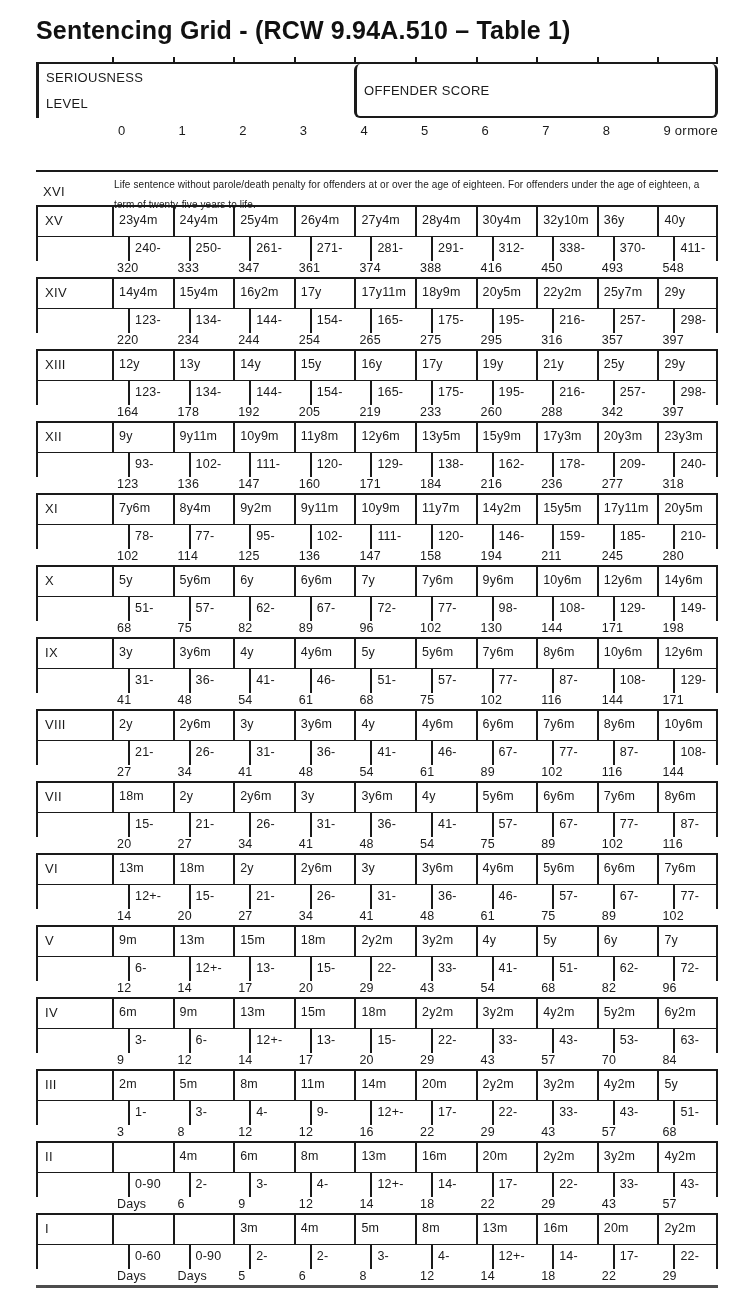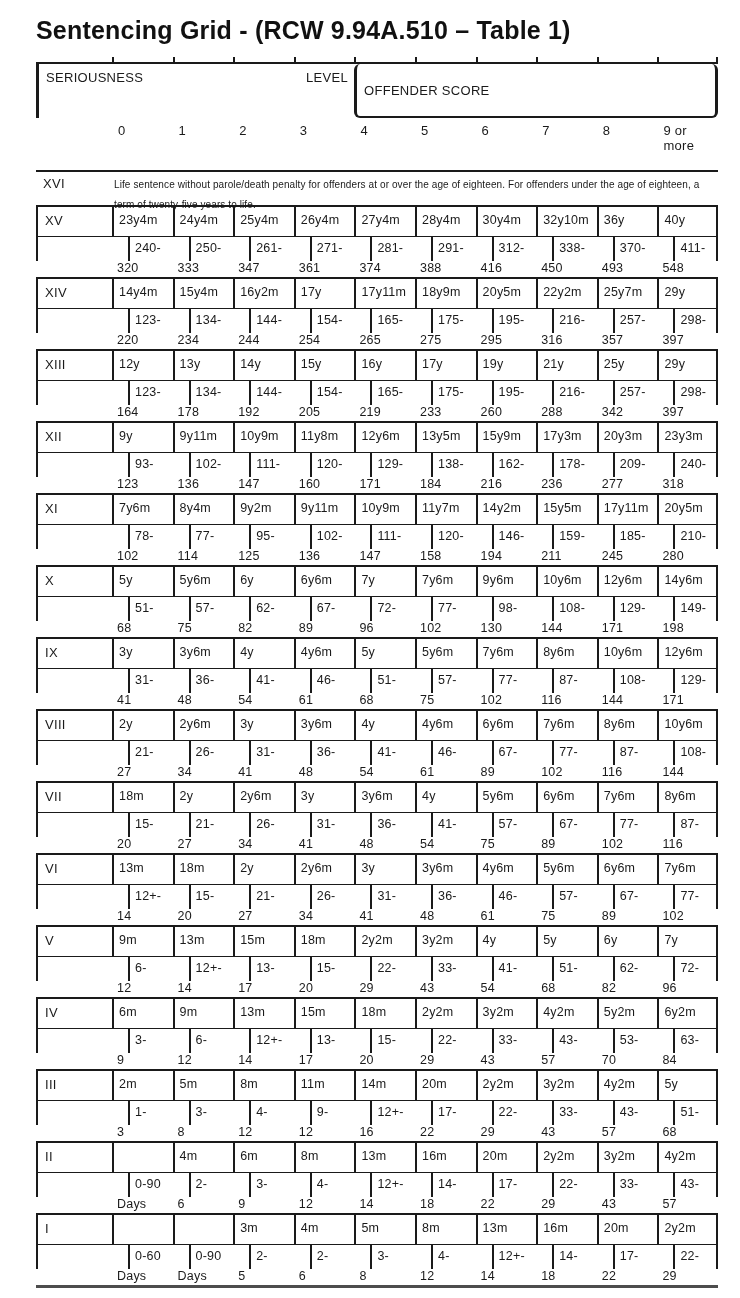--- a/index.html
+++ b/index.html
@@ -28,44 +28,44 @@
 
   
   .hrow {
     display: grid; grid-template-columns: 318px 1fr;
     height: 56px; border-top: 2px solid var(--border, #1a1a1a);
     font-size: 13px; letter-spacing: 0.3px;
   }
   .hcell.hleft {
     border-left: 3px solid var(--border, #1a1a1a);
     padding: 6px 6px 7px 7px;
-    display: flex; flex-direction: row; justify-content: space-between;
+    display: flex; flex-direction: column; justify-content: space-between;
   }
   .hcell.hright {
     border-left: 3px solid var(--border, #1a1a1a);
     border-right: 3px solid var(--border, #1a1a1a);
     border-bottom: 2px solid var(--border, #1a1a1a);
     display: flex; align-items: center; padding-left: 7px; border-radius: 6px;
   }
 
   
   .numrow {
     display: grid; grid-template-columns: 76px repeat(10, 1fr);
     height: 52px; font-size: 13px; letter-spacing: 0.3px;
   }
   .numrow .cell { padding: 5px 0 0 6px; overflow: hidden; }
-  .numrow .cell.last { display: flex; flex-direction: column; justify-content: space-between; padding-bottom: 17px; }
+  .numrow .cell.last { display: flex; flex-direction: row; justify-content: space-between; padding-bottom: 8px; }
 
   
   .xvi-row {
     display: grid; grid-template-columns: 76px 1fr;
     border-top: 2px solid var(--border, #1a1a1a);
     height: 35px;
   }
-  .xvi-row .xlabel { padding: 4px 0 0 7px; font-size: 13px; letter-spacing: 0.3px; }
+  .xvi-row .xlabel { padding: 4px 0 0 7px; font-size: 13px; letter-spacing: 0.3px; margin-top: 8px; }
   .xvi-row .xnote { font-size: 10px; line-height: 20px; padding: 3px 6px 0 2px; letter-spacing: 0.1px; }
 
   
   .block { border-top: 2px solid var(--border, #1a1a1a); }
   .row {
     display: grid; grid-template-columns: 76px repeat(10, 1fr);
     font-size: 12.5px; letter-spacing: 0.2px;
   }
   .row .cell { border-left: 2px solid var(--border, #1a1a1a); padding-left: 5px; overflow: hidden; white-space: nowrap; }
   .row .cell:last-child { border-right: 2px solid var(--border, #1a1a1a); }

